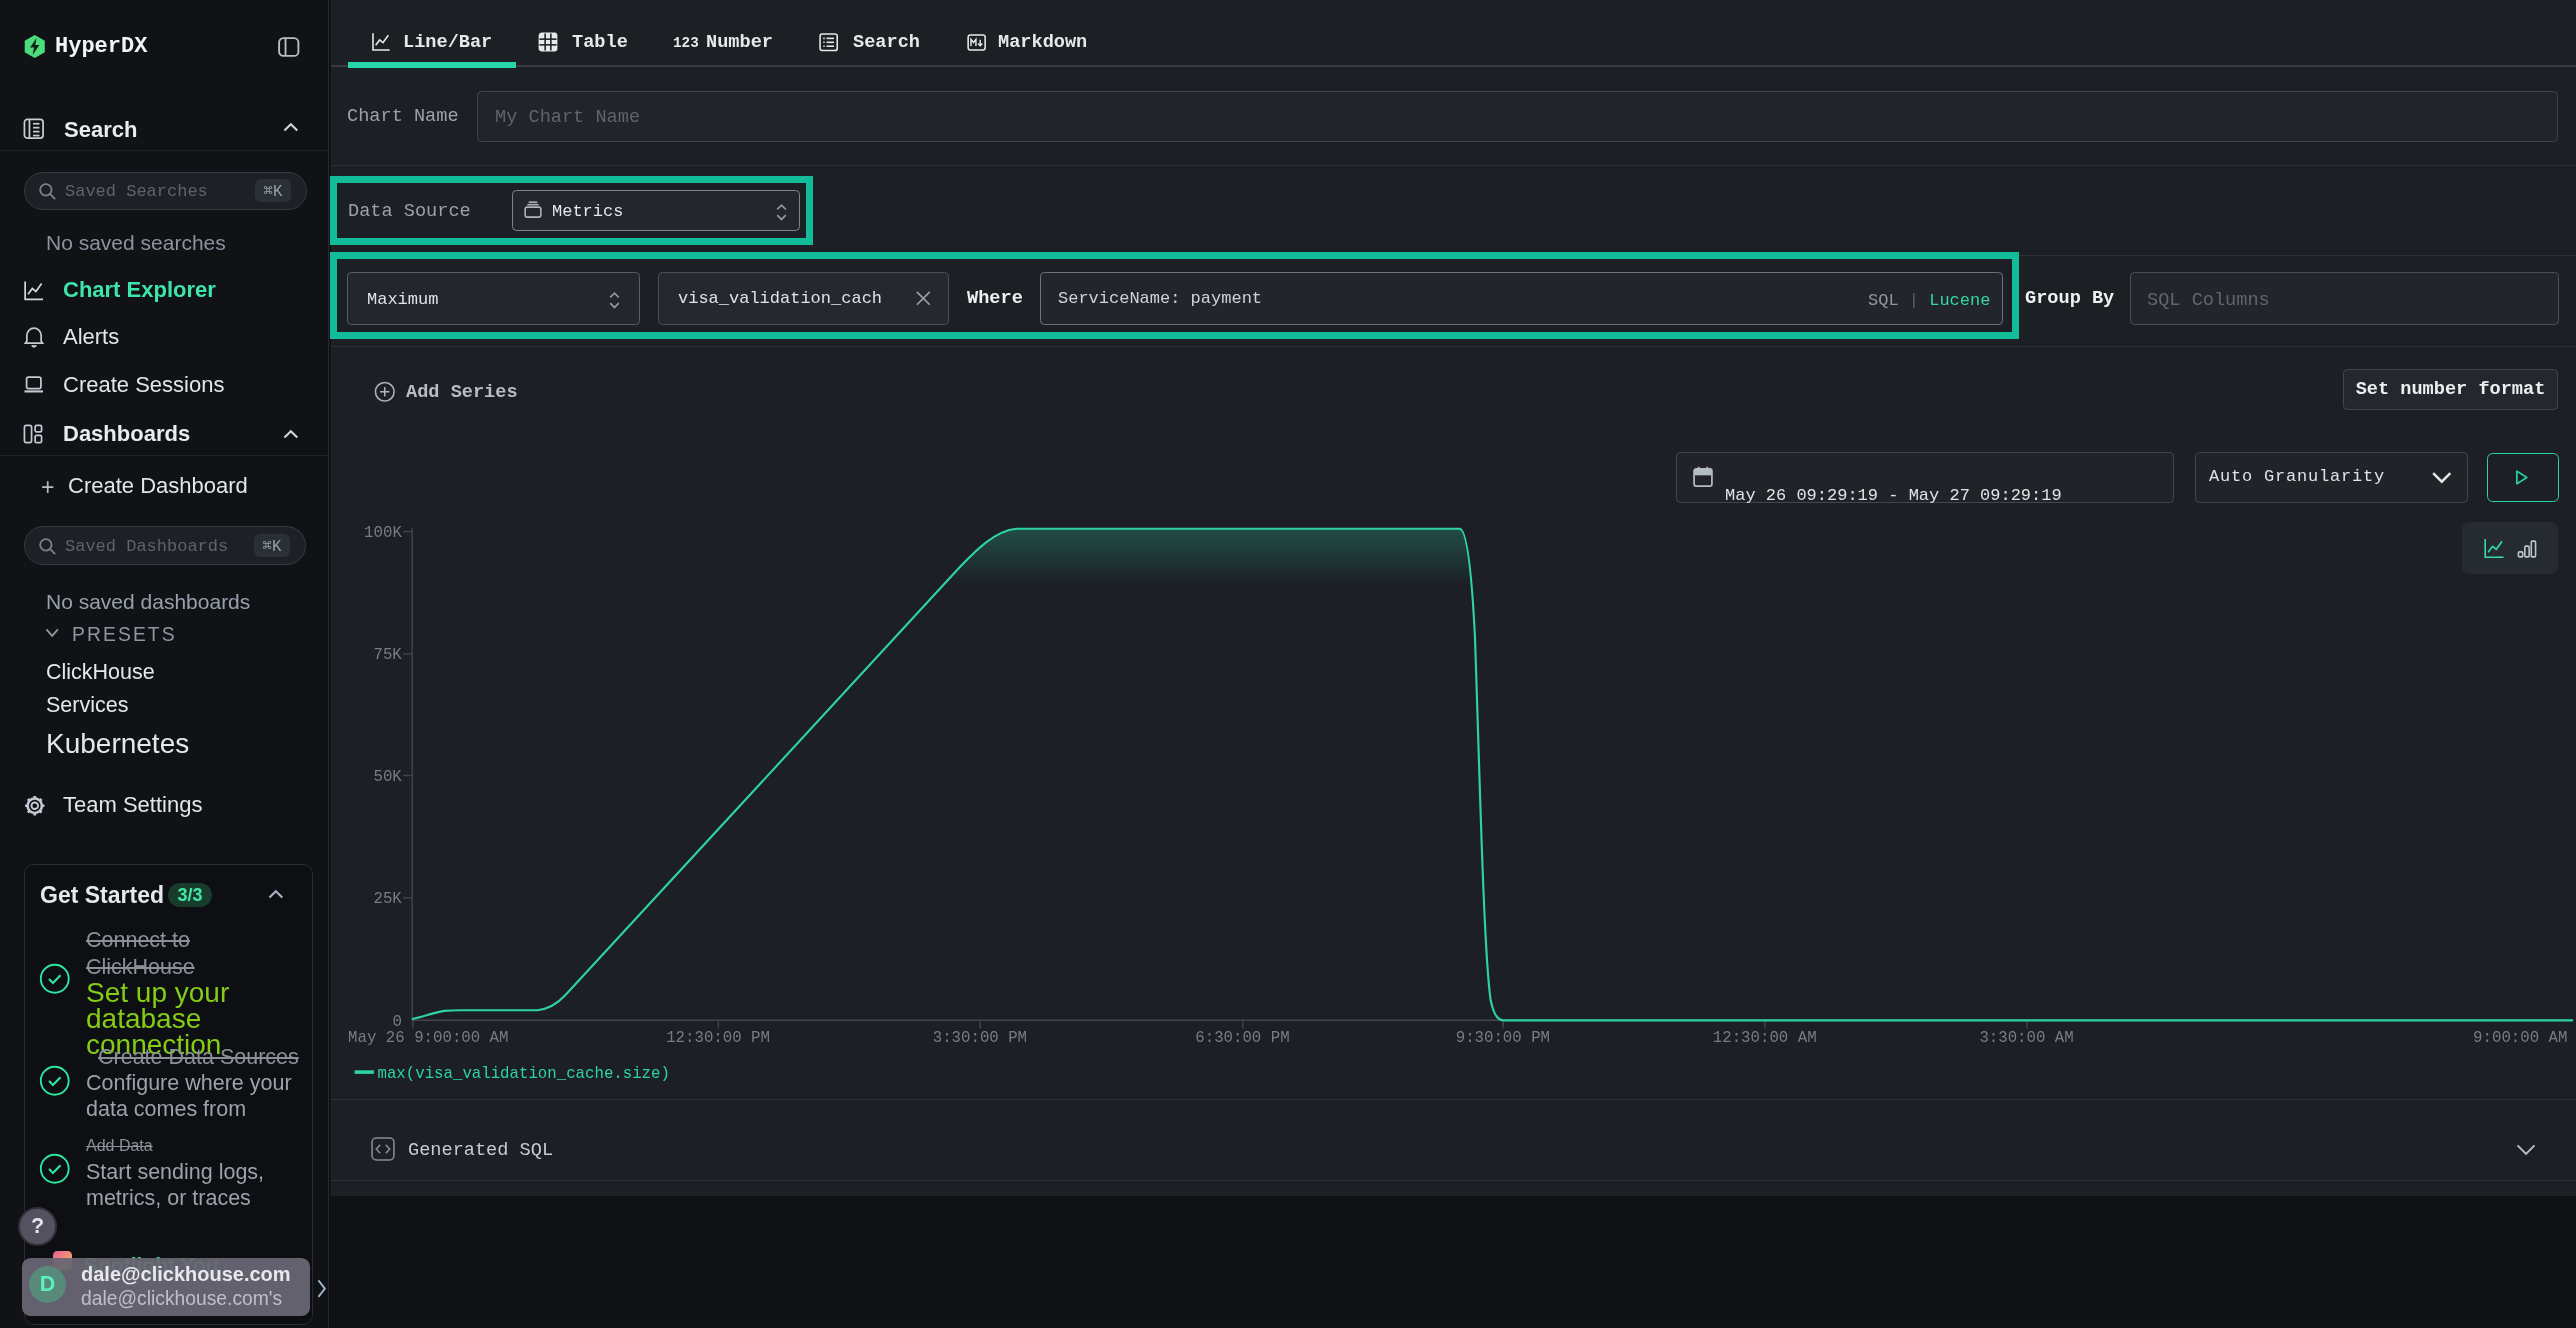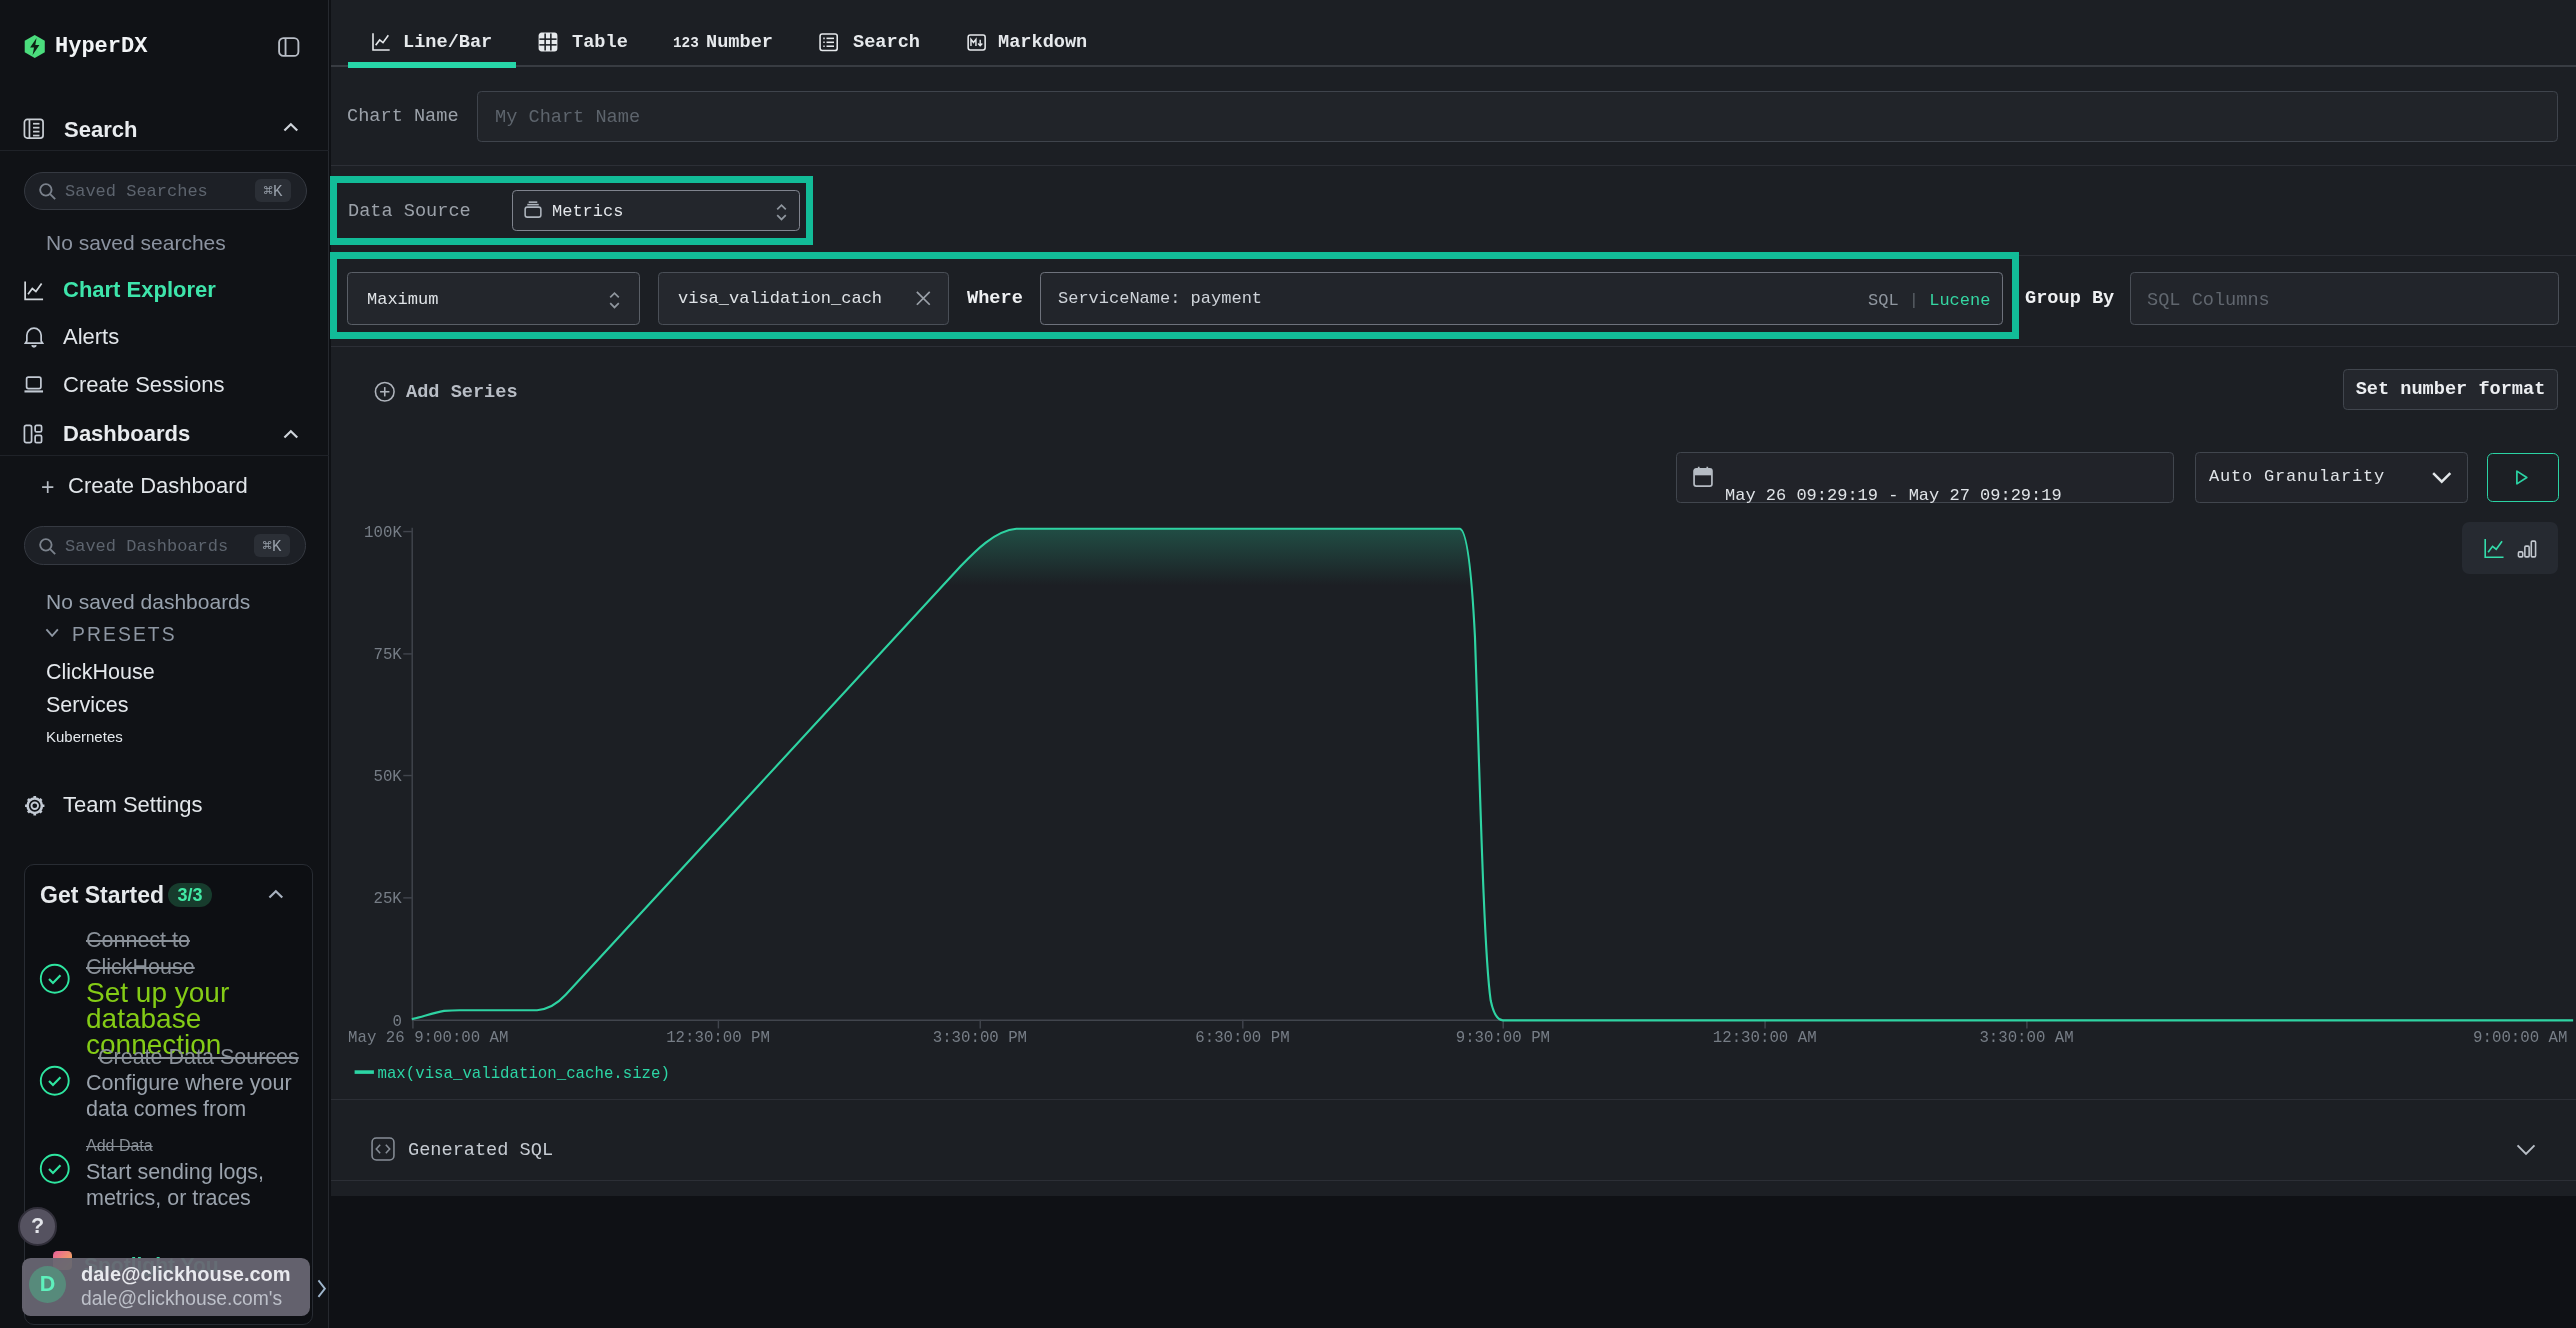--- a/index.html
+++ b/index.html
@@ -96,21 +96,21 @@
   </svg>
   <div class="abs ph" style="left:65px;top:537px">Saved Dashboards</div>
   <div class="kbd" style="left:254px;top:534px;width:36px;height:23px">⌘K</div>
   <div class="abs" style="left:46px;top:590px;font-size:21px;color:#97a1ad">No saved dashboards</div>
   <svg class="abs" style="left:45px;top:628px" width="14.3" height="9.3" viewBox="0 0 20 13" fill="none" stroke="#8e97a3" stroke-width="2.6">
       <polyline points="2,2 10,11 18,2"></polyline>
     </svg>
   <div class="abs" style="left:72px;top:624px;font-size:19.3px;letter-spacing:2.1px;color:#8e97a3">PRESETS</div>
   <div class="abs" style="left:46px;top:660px;font-size:21.5px;color:#e4e8ec">ClickHouse</div>
   <div class="abs" style="left:46px;top:693px;font-size:21.5px;color:#e4e8ec">Services</div>
-  <div class="abs" style="left:46px;top:728px;font-size:15px;color:#e4e8ec">Kubernetes</div>
+  <div class="abs" style="left:46px;top:728px;font-size:28px;color:#e4e8ec">Kubernetes</div>
 
   <svg class="abs" style="left:23.6px;top:795px" width="21.5" height="21.5" viewBox="0 0 30 30" fill="none" stroke="#c3cad4">
     <circle cx="15" cy="15" r="4.6" stroke-width="2.6"></circle>
     <circle cx="15" cy="15" r="10" stroke-width="3.6"></circle>
     <g stroke-width="3.8">
       <path d="M15 1.5 V5 M15 25 V28.5 M1.5 15 H5 M25 15 H28.5 M5.5 5.5 L8 8 M22 22 L24.5 24.5 M24.5 5.5 L22 8 M8 22 L5.5 24.5"></path>
     </g>
   </svg>
   <div class="navtxt" style="left:63px;top:794px">Team Settings</div>
 

